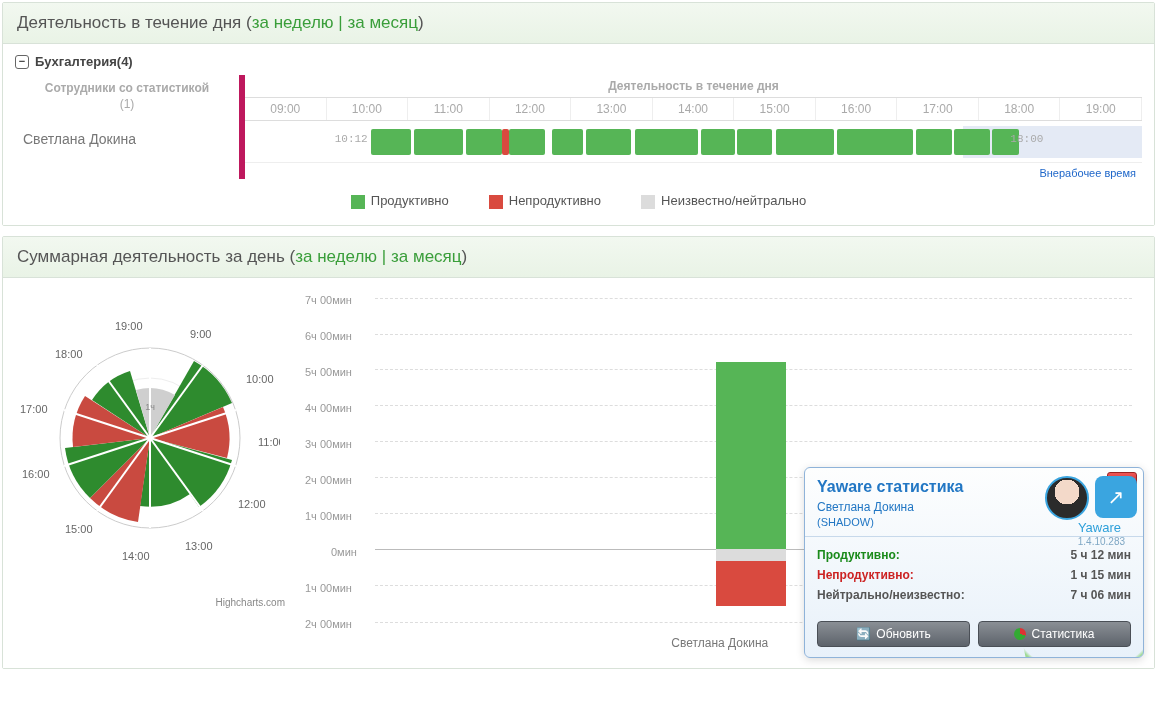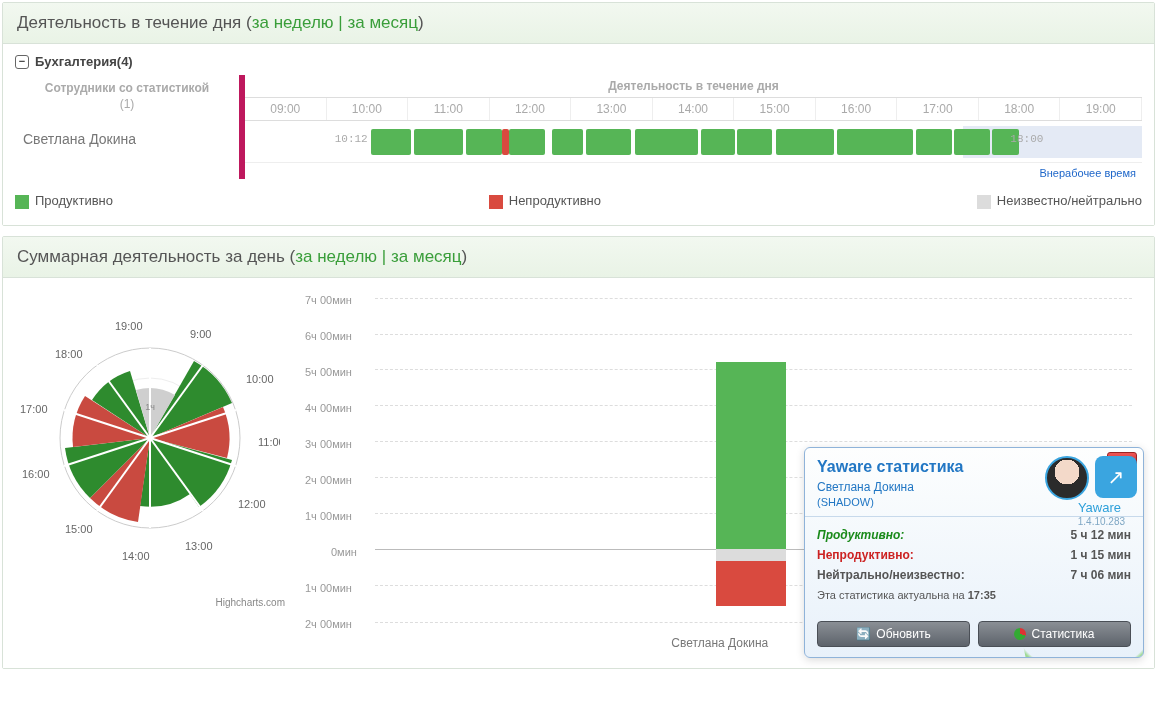--- a/index.html
+++ b/index.html
@@ -25,21 +25,21 @@
   .tl-hours { display:flex; margin-top:22px; border-top:1px solid #ddd; border-bottom:1px solid #ddd; }
   .tl-hour { flex:1; text-align:center; font-size:12px; color:#aaa; padding:4px 0; border-right:1px solid #eee; }
   .tl-row { position:relative; height:42px; border-bottom:1px solid #eee;font-family:Liberation Mono, monospace; }
   .tl-start { position:absolute; left:10%; top:12px; font-size:11px; color:#aaa; }
   .tl-end { position:absolute; right:11%; top:12px; font-size:11px; color:#aaa; z-index:2;}
   .tl-outside { position:absolute; right:0; top:5px; width:20%; height:32px; background:#cdd8ec; opacity:.55; }
   .tl-bar { position:absolute; top:8px; height:26px; border-radius:2px; }
   .tl-note { text-align:right; font-size:11px; padding:4px 6px 0 0; }
   .tl-note a { color:#1e66c9; text-decoration:none; }
 
-  .legend { display:flex; justify-content:space-between; gap:40px; margin-top:14px; font-size:13px; color:#555; }
+  .legend { display:flex; justify-content:center; gap:40px; margin-top:14px; font-size:13px; color:#555; }
   .legend span.sw { display:inline-block; width:14px; height:14px; vertical-align:middle; margin-right:6px; }
 
   
   .summary-body { display:flex; gap:20px; }
   .radial-col { width:270px; text-align:center; }
   .bar-col { flex:1; position:relative; }
 
   .axis-label { position:absolute; font-size:11px; color:#999; }
   .zero-line { border-top:1px solid #bbb; }
   .grid-line { border-top:1px dashed #ddd; }
@@ -49,21 +49,21 @@
 
   
   .popup { position:absolute; right:10px; bottom:10px; width:340px; border:1px solid #8fb3d9; border-radius:6px; background:linear-gradient(#fdfefe,#e8f1fa); box-shadow:0 2px 8px rgba(0,0,0,.15); font-size:12px; overflow:hidden; }
   .popup-close { position:absolute; top:4px; right:6px; width:30px; height:18px; background:linear-gradient(#e55,#b22); color:#fff; border-radius:3px; display:flex; align-items:center; justify-content:center; font-size:12px; cursor:pointer; border:1px solid #922;}
   .popup-title { color:#2277c4; font-size:16px; font-weight:bold; padding:10px 12px 4px; }
   .popup-sub { color:#2277c4; font-size:12px; padding:0 12px 2px; }
   .popup-sub2 { color:#2277c4; font-size:11px; padding:0 12px 8px; }
   .popup-stats { border-top:1px solid #c7d9eb; padding:8px 12px; }
   .popup-row { display:flex; justify-content:space-between; padding:3px 0; font-size:12px; }
   .bold { font-weight:bold; }
-  .green { color:#1a8a1a;font-style:italic; }
+  .green { color:#1a8a1a; }
   .red { color:#c22; }
   .blue { color:#2277c4; }
   .popup-note { font-size:11px; color:#555; padding:4px 0; }
   .popup-btns { display:flex; gap:8px; padding:8px 12px 10px; }
   .popup-btn { flex:1; background:linear-gradient(#8a8f95,#5d636b); color:#fff; border:1px solid #4a4f56; border-radius:4px; padding:5px 0; text-align:center; cursor:pointer; font-size:12px; display:flex; align-items:center; justify-content:center; gap:5px;}
   .avatar { position:absolute; top:8px; right:54px; width:44px; height:44px; border-radius:50%; background:radial-gradient(circle at 50% 35%, #f3d9c9 0 38%, #2b2b2b 38% 100%); border:2px solid #3aa5e0; }
   .yaware-logo { position:absolute; top:8px; right:6px; width:42px; height:42px; border-radius:8px; background:#3aa5e0; color:#fff; display:flex; align-items:center; justify-content:center; font-size:20px; }
   .yaware-txt { position:absolute; top:52px; right:22px; font-size:13px; color:#2ea0da; }
   .yaware-ver { position:absolute; top:68px; right:18px; font-size:10px; color:#7fa7c4; }
   .swirl { position:absolute; right:-40px; bottom:-60px; width:160px; height:160px; border-radius:50%; background:radial-gradient(circle at 30% 30%, transparent 50%, #7ed069 52%, #7ed069 60%, #3aa5e0 62%, #3aa5e0 72%, transparent 74%); opacity:.7; transform:rotate(20deg);}
@@ -227,21 +227,20 @@
           <span class="bold">5 ч 12 мин</span>
         </div>
       <div class="popup-row">
           <span class="bold red">Непродуктивно:</span>
           <span class="bold">1 ч 15 мин</span>
         </div>
       <div class="popup-row">
           <span class="bold">Нейтрально/неизвестно:</span>
           <span class="bold">7 ч 06 мин</span>
         </div>
-      <div class="popup-note"><span>Эта статистика актуальна на </span><b>17:35</b></div>
     </div>
     <div class="popup-btns">
       <div class="popup-btn">
           <span>🔄</span>
           <span>Обновить</span>
         </div>
       <div class="popup-btn">
           <span style="width:12px;height:12px;border-radius:50%;background:conic-gradient(#d33 0 30%, #3a3 30% 100%);display:inline-block"></span>
           <span>Статистика</span>
         </div>

